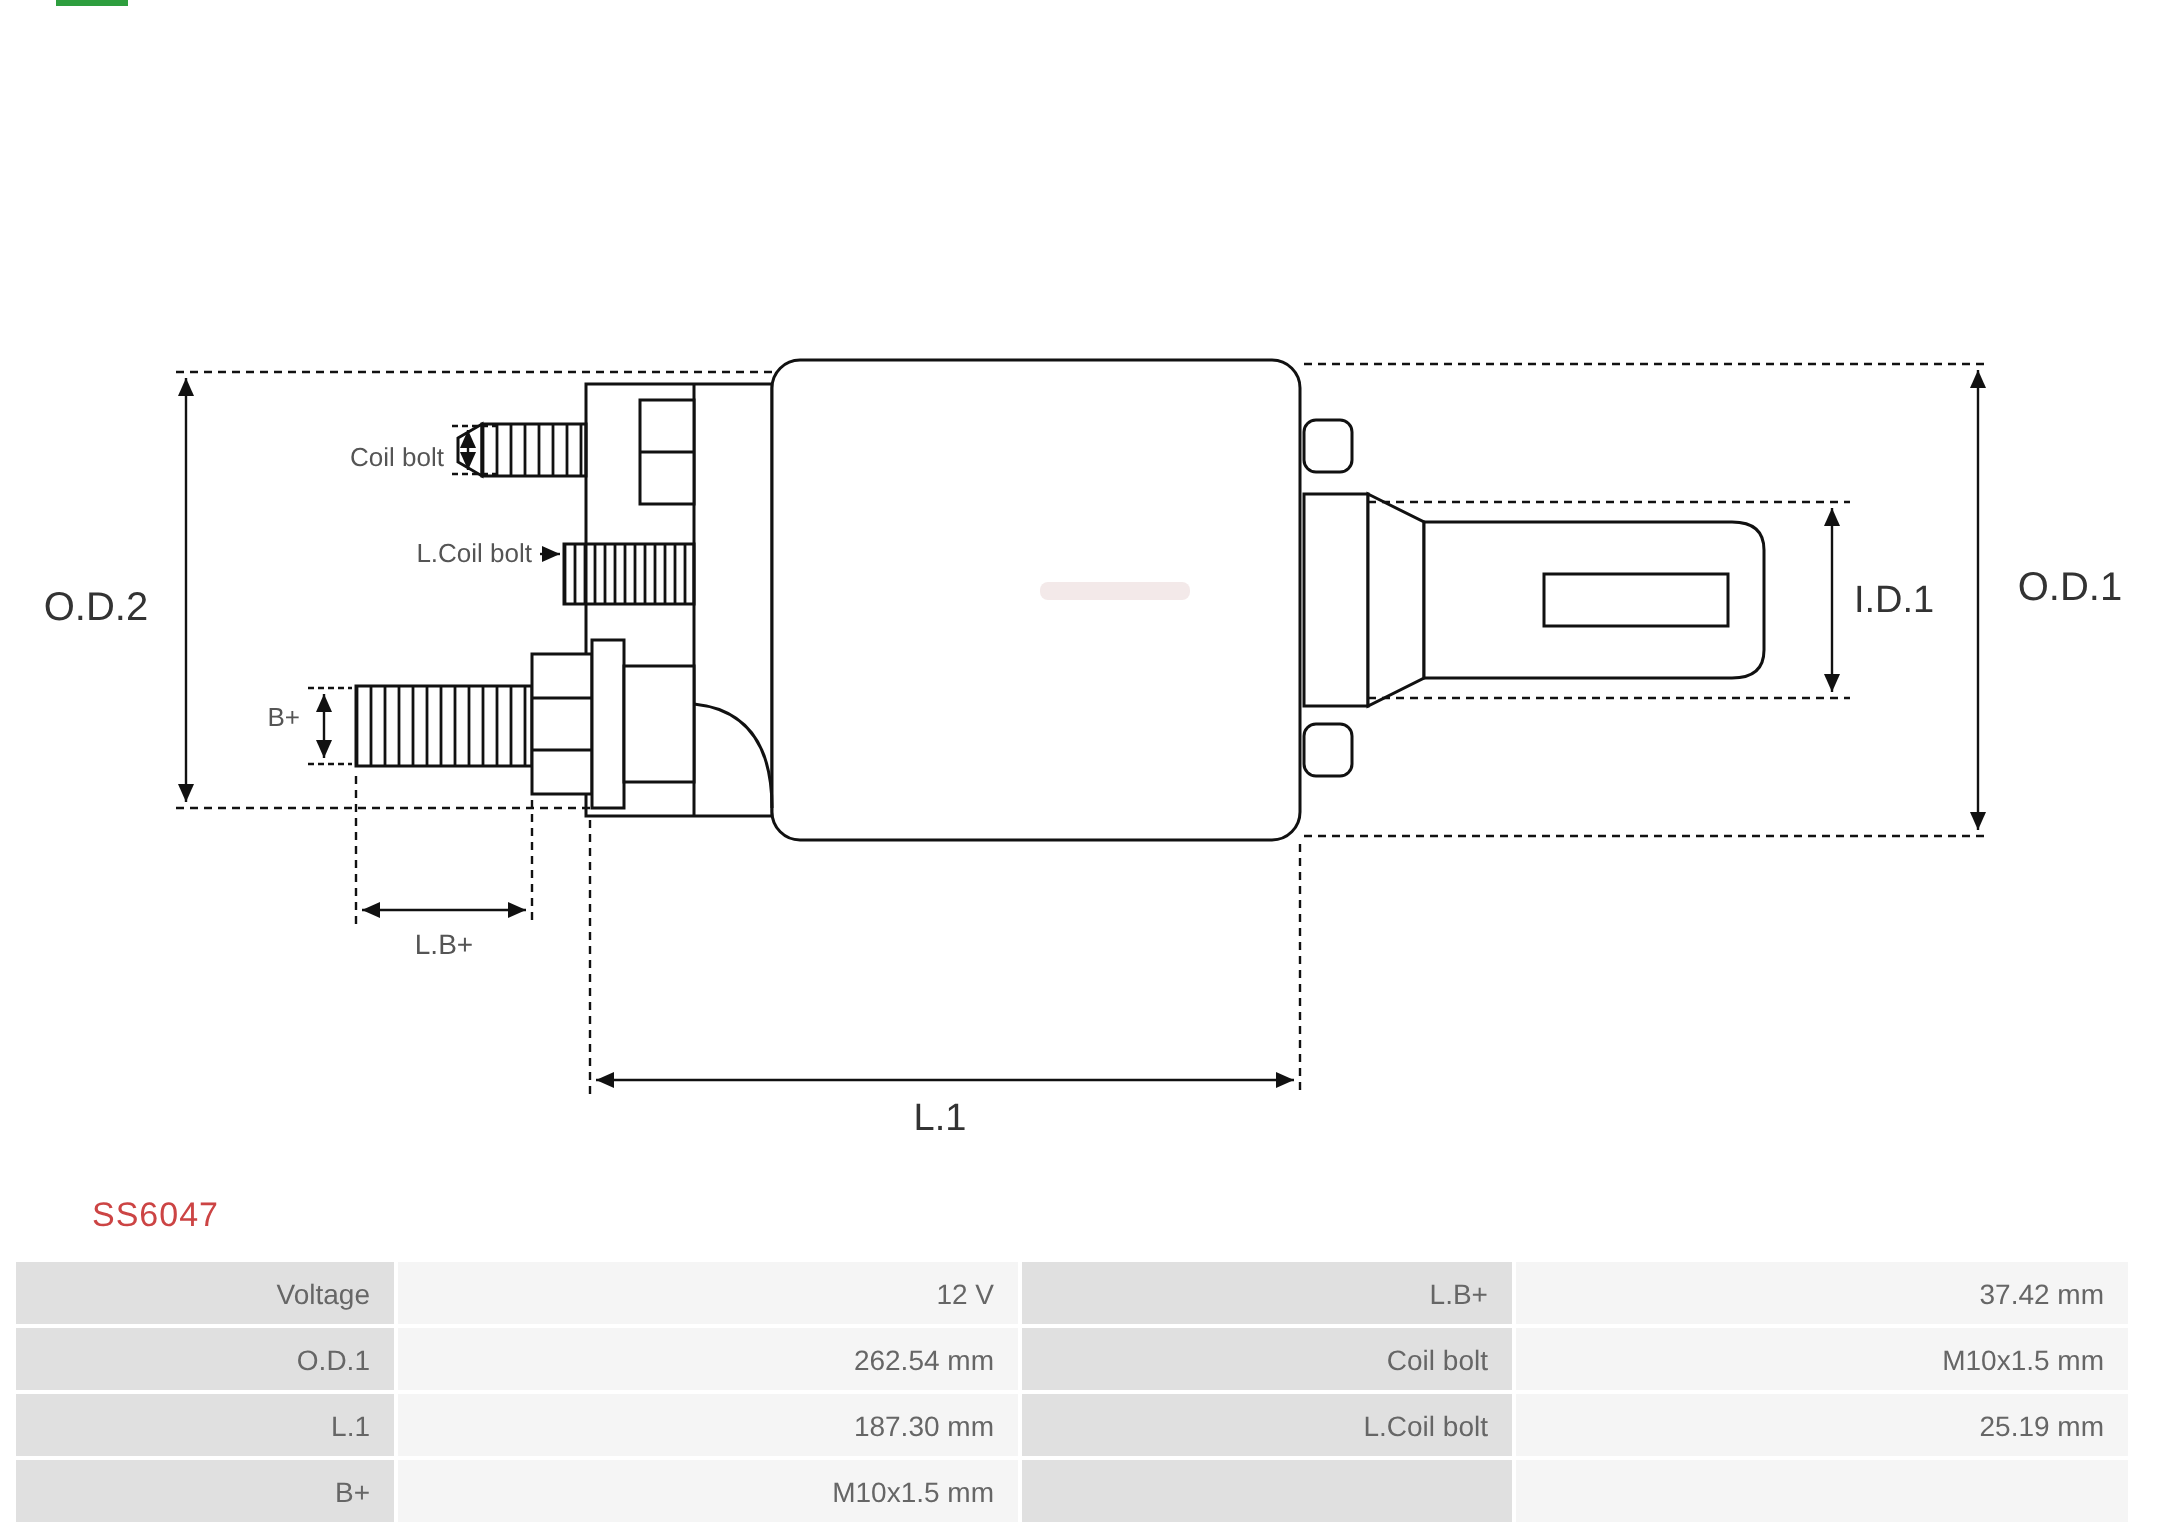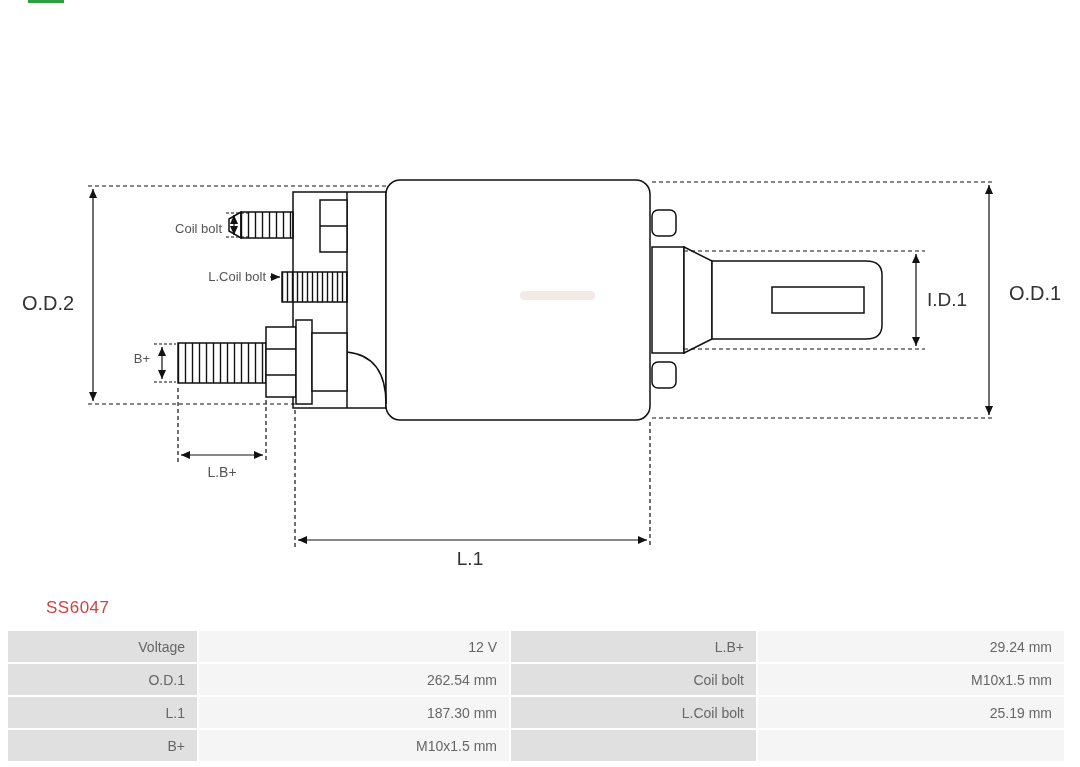--- a/index.html
+++ b/index.html
@@ -133,21 +133,21 @@
     <text class="dim-label-mid" x="470" y="565" text-anchor="middle">L.1</text>
   </svg>
 
   <div class="part-number">SS6047</div>
 
   <div class="spec-table">
 
     <div class="cell label">Voltage</div>
     <div class="cell value">12 V</div>
     <div class="cell label">L.B+</div>
-    <div class="cell value">29.24 mm</div>
+    <div class="cell value">37.42 mm</div>
 
     <div class="cell label">O.D.1</div>
     <div class="cell value">262.54 mm</div>
     <div class="cell label">Coil bolt</div>
     <div class="cell value">M10x1.5 mm</div>
 
     <div class="cell label">L.1</div>
     <div class="cell value">187.30 mm</div>
     <div class="cell label">L.Coil bolt</div>
     <div class="cell value">25.19 mm</div>

